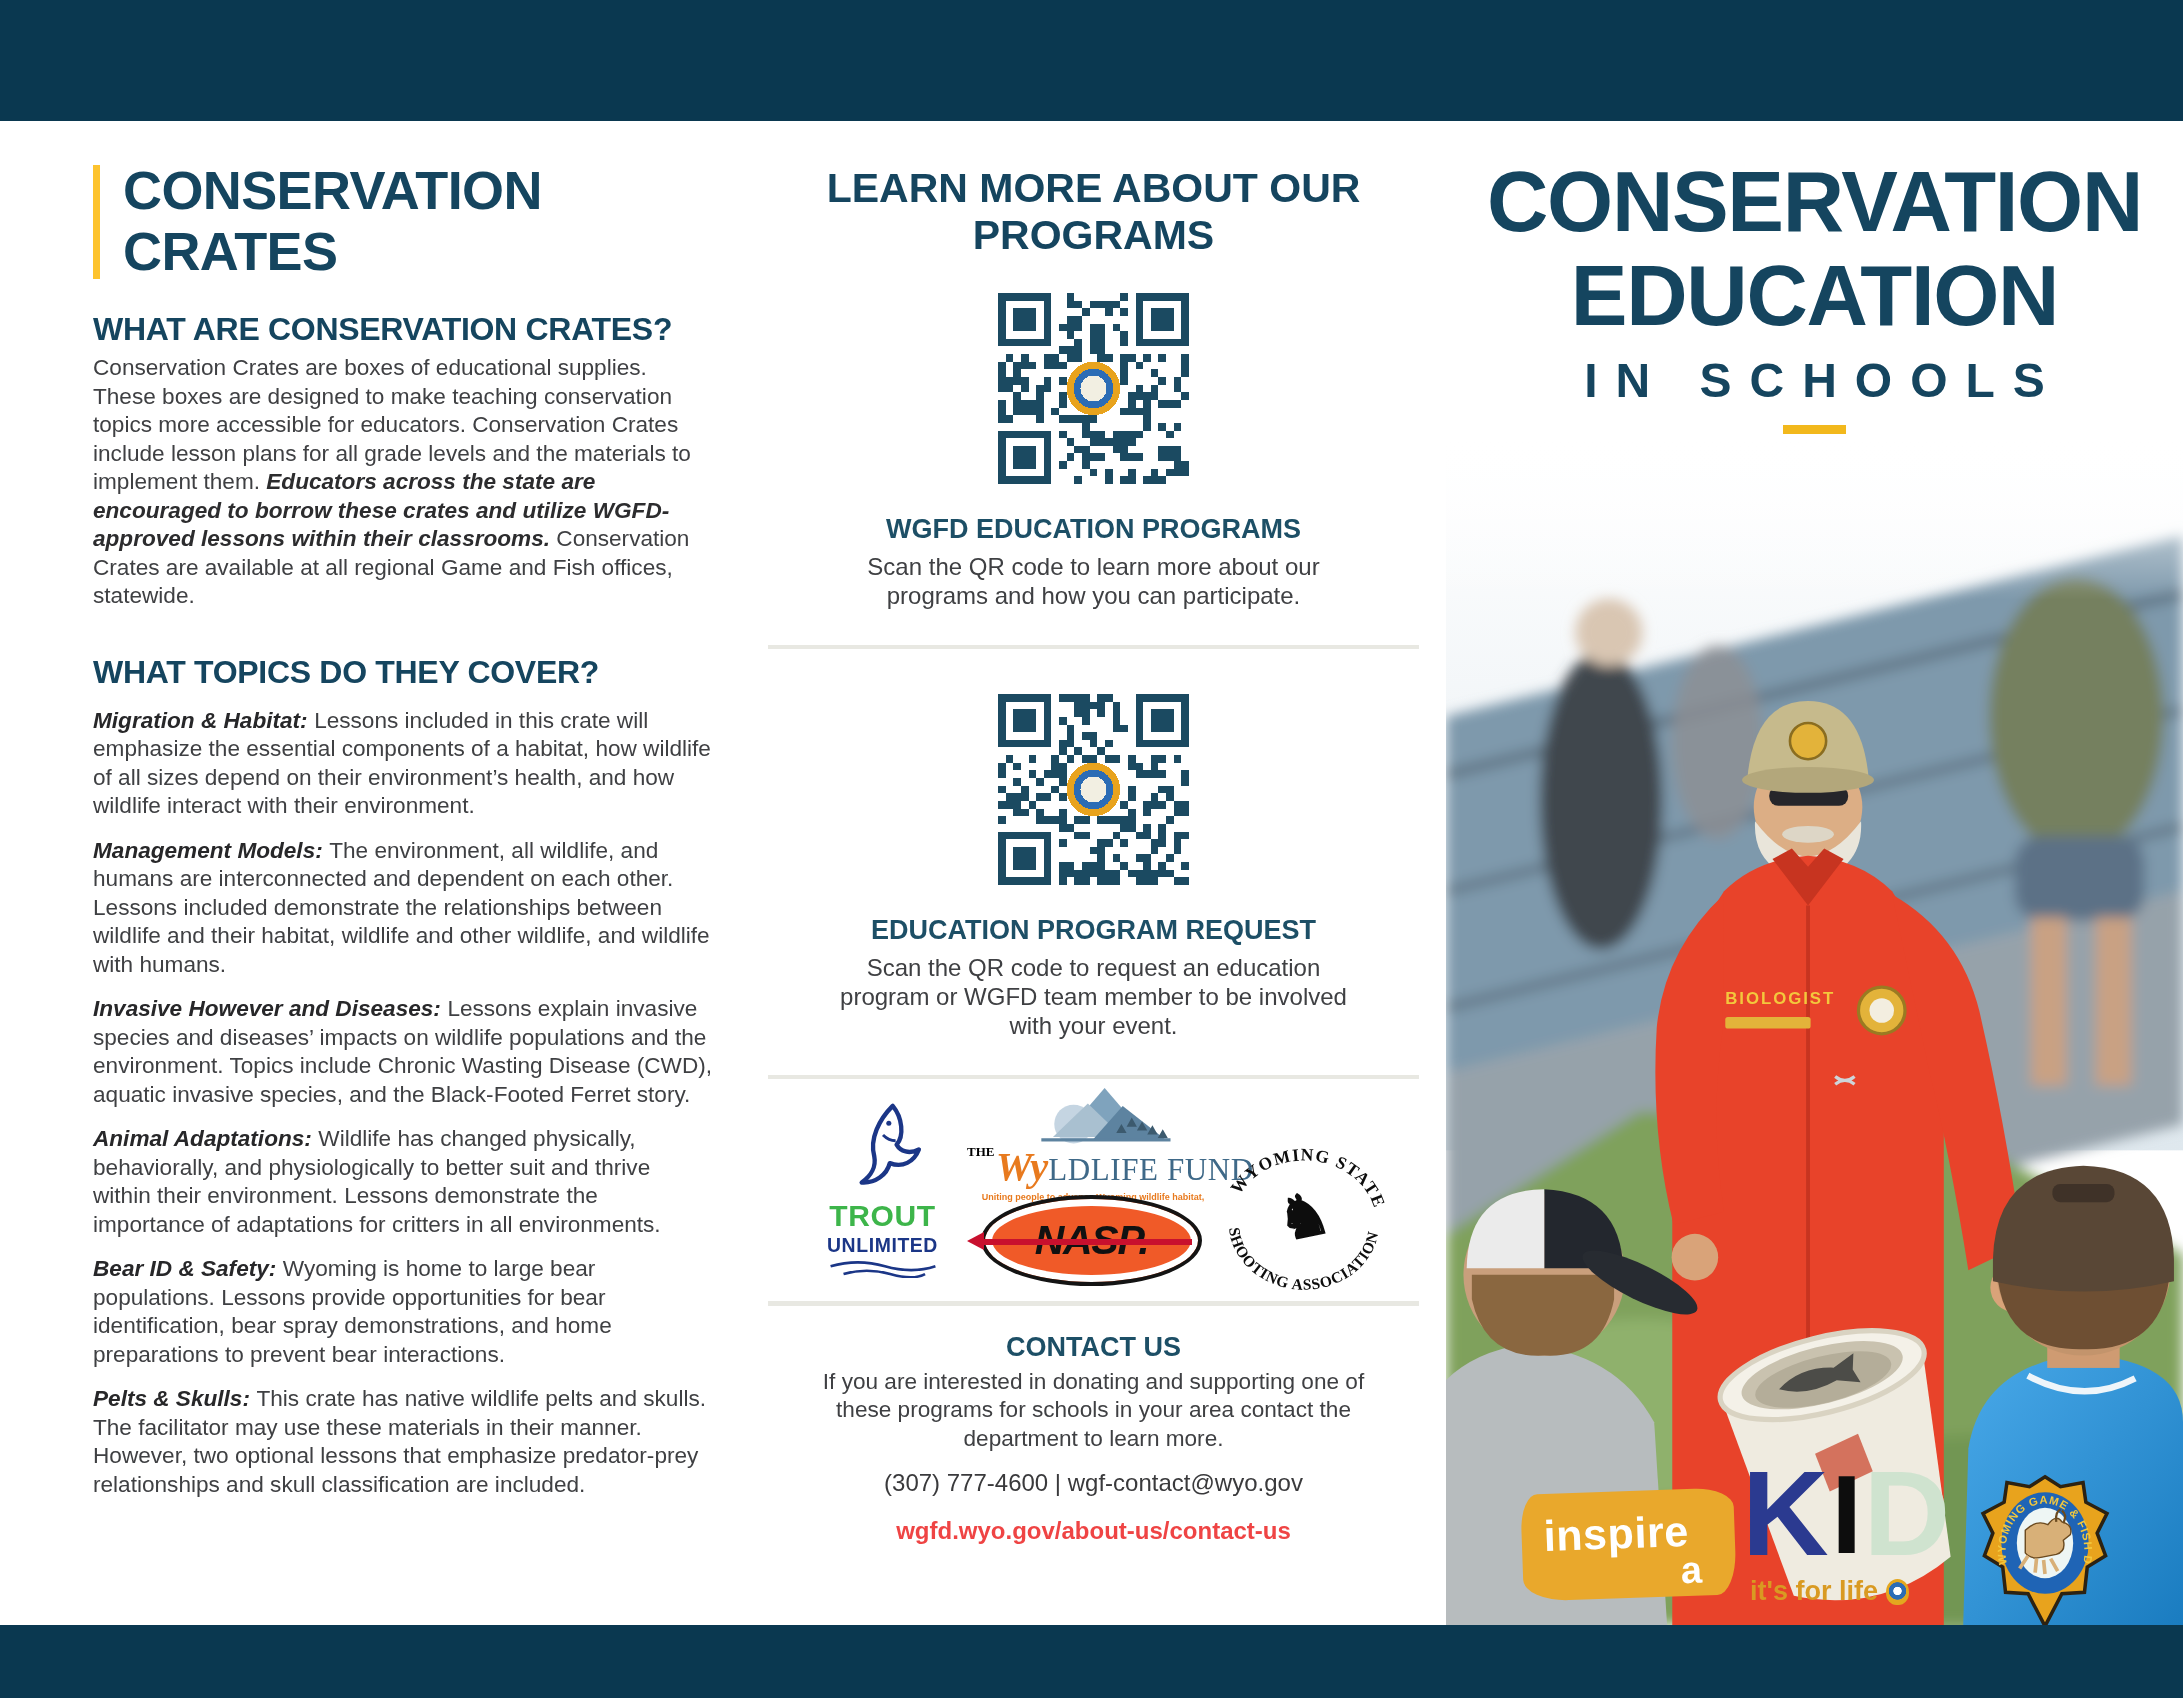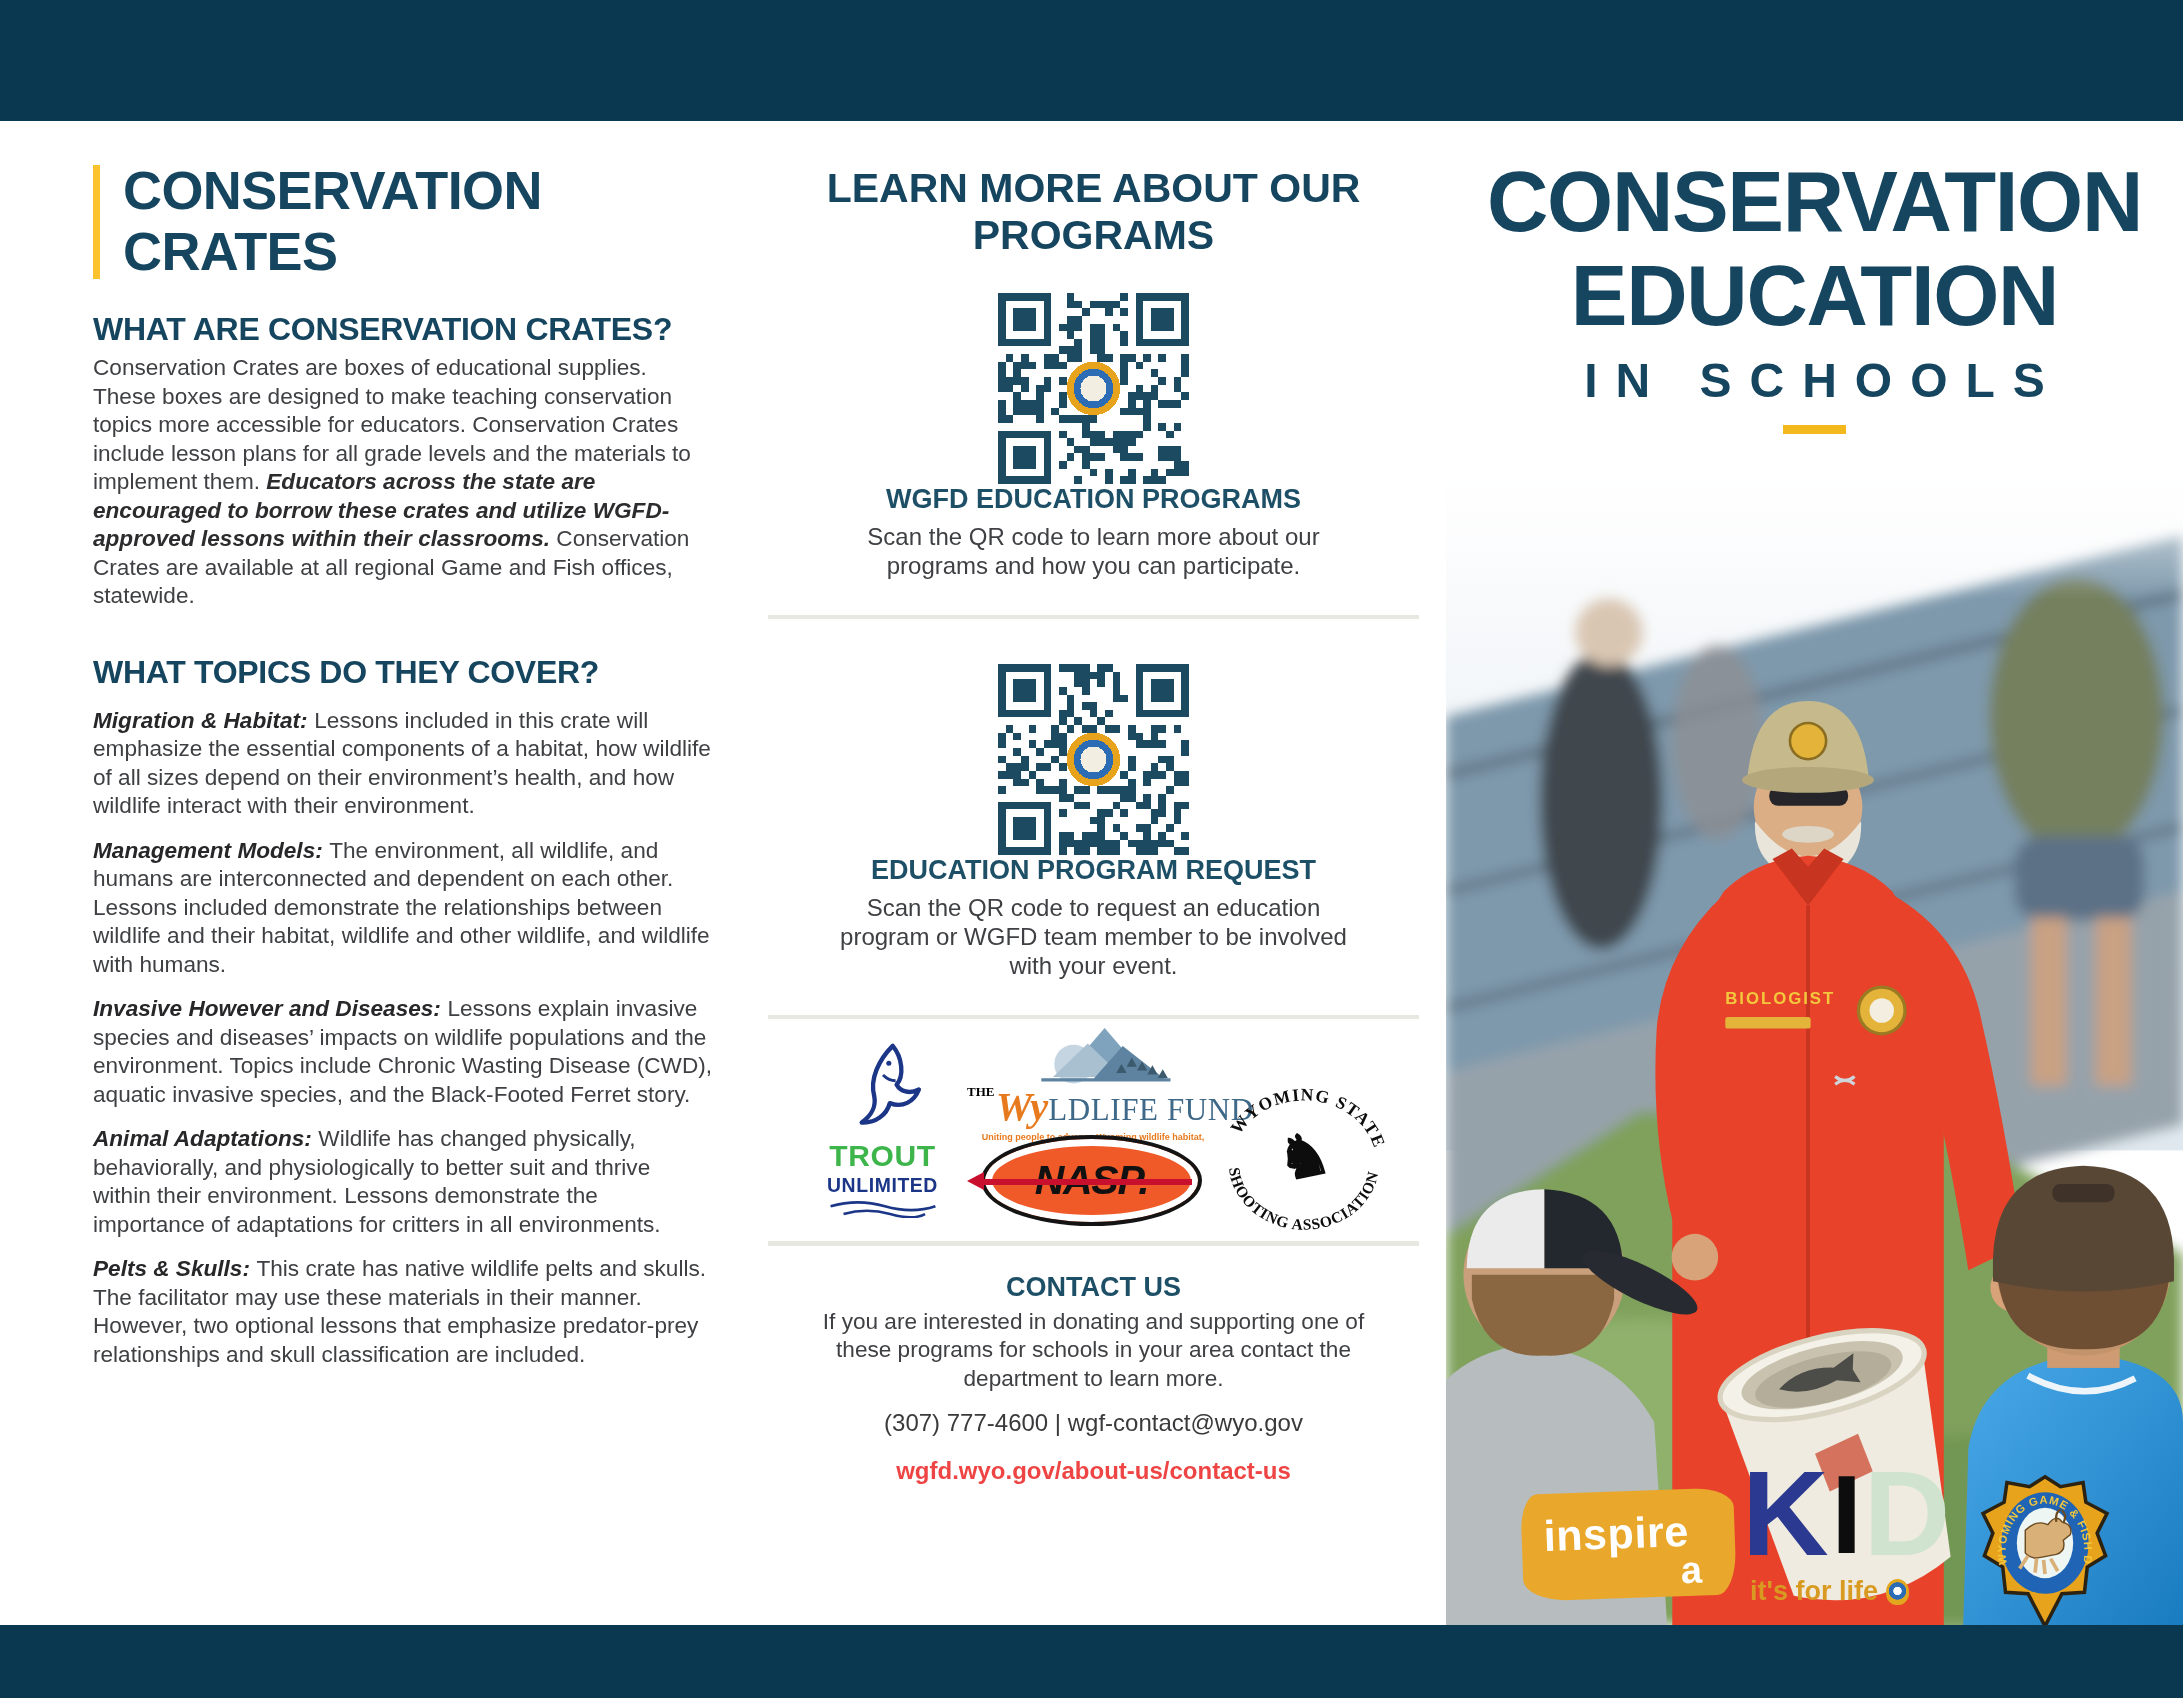--- a/index.html
+++ b/index.html
@@ -20,21 +20,21 @@
   .bi{font-weight:700;font-style:italic;color:#2c2c2e;}
   .lc-topics-h{margin-top:43px;}
   .topic{margin-top:16px;font-size:22.6px;line-height:28.5px;}
   .topic .label{font-weight:700;font-style:italic;color:#272729;margin-right:6.5px;}
 
   
   .mid-col{position:absolute;left:768px;top:165px;width:651px;text-align:center;}
   .mc-heading{font-size:41px;line-height:47px;font-weight:800;color:#15455f;}
   .qr{display:block;margin:34px auto 0;width:191px;height:191px;}
   .qr2{margin-top:45px;}
-  .qr-title{font-size:27px;font-weight:800;color:#1d4f66;}
+  .qr-title{margin-top:30px;font-size:27px;font-weight:800;color:#1d4f66;}
   .qr-caption{margin:6.5px auto 0;font-size:24px;line-height:29px;max-width:524px;color:#3f4043;}
   .divider{height:4.5px;background:#e8e8e2;margin-top:35px;}
   .partners-h{margin-top:30px;}
   .partners-row{position:relative;height:217px;margin-top:5.2px;text-align:left;}
 
   
   .tu{position:absolute;left:50px;top:18px;width:129px;text-align:center;}
   .tu-fish{display:block;margin:0 auto;width:104px;height:97px;}
   .tu-l1{font-size:30px;font-weight:800;color:#3db54a;letter-spacing:0.6px;}
   .tu-l2{font-size:19.4px;font-weight:800;color:#1b3687;letter-spacing:0.6px;margin-top:1.3px;}
@@ -109,20 +109,21 @@
 
     <div class="h2 lc-what">WHAT ARE CONSERVATION CRATES?</div>
     <div class="body-text"><span>Conservation Crates are boxes of educational supplies. These boxes are designed to make teaching conservation topics more accessible for educators. Conservation Crates include lesson plans for all grade levels and the materials to implement them. </span><span class="bi">Educators across the state are encouraged to borrow these crates and utilize WGFD-approved lessons within their classrooms.</span><span> Conservation Crates are available at all regional Game and Fish offices, statewide.</span></div>
 
     <div class="h2 lc-topics-h">WHAT TOPICS DO THEY COVER?</div>
 
     <div class="topic"><span class="label">Migration &amp; Habitat:</span><span>Lessons included in this crate will emphasize the essential components of a habitat, how wildlife of all sizes depend on their environment’s health, and how wildlife interact with their environment.</span></div>
     <div class="topic"><span class="label">Management Models:</span><span>The environment, all wildlife, and humans are interconnected and dependent on each other. Lessons included demonstrate the relationships between wildlife and their habitat, wildlife and other wildlife, and wildlife with humans.</span></div>
     <div class="topic"><span class="label">Invasive However and Diseases:</span><span>Lessons explain invasive species and diseases’ impacts on wildlife populations and the environment. Topics include Chronic Wasting Disease (CWD), aquatic invasive species, and the Black-Footed Ferret story.</span></div>
     <div class="topic"><span class="label">Animal Adaptations:</span><span>Wildlife has changed physically, behaviorally, and physiologically to better suit and thrive within their environment. Lessons demonstrate the importance of adaptations for critters in all environments.</span></div>
+    <div class="topic"><span class="label">Bear ID &amp; Safety:</span><span>Wyoming is home to large bear populations. Lessons provide opportunities for bear identification, bear spray demonstrations, and home preparations to prevent bear interactions.</span></div>
     <div class="topic"><span class="label">Pelts &amp; Skulls:</span><span>This crate has native wildlife pelts and skulls. The facilitator may use these materials in their manner. However, two optional lessons that emphasize predator-prey relationships and skull classification are included.</span></div>
   </div>
 
   <div class="mid-col">
     <div class="mc-heading">
       <div>LEARN MORE ABOUT OUR</div>
       <div>PROGRAMS</div>
     </div>
 
     <svg class="qr" id="qr1" viewBox="0 0 25 25" shape-rendering="crispEdges">

